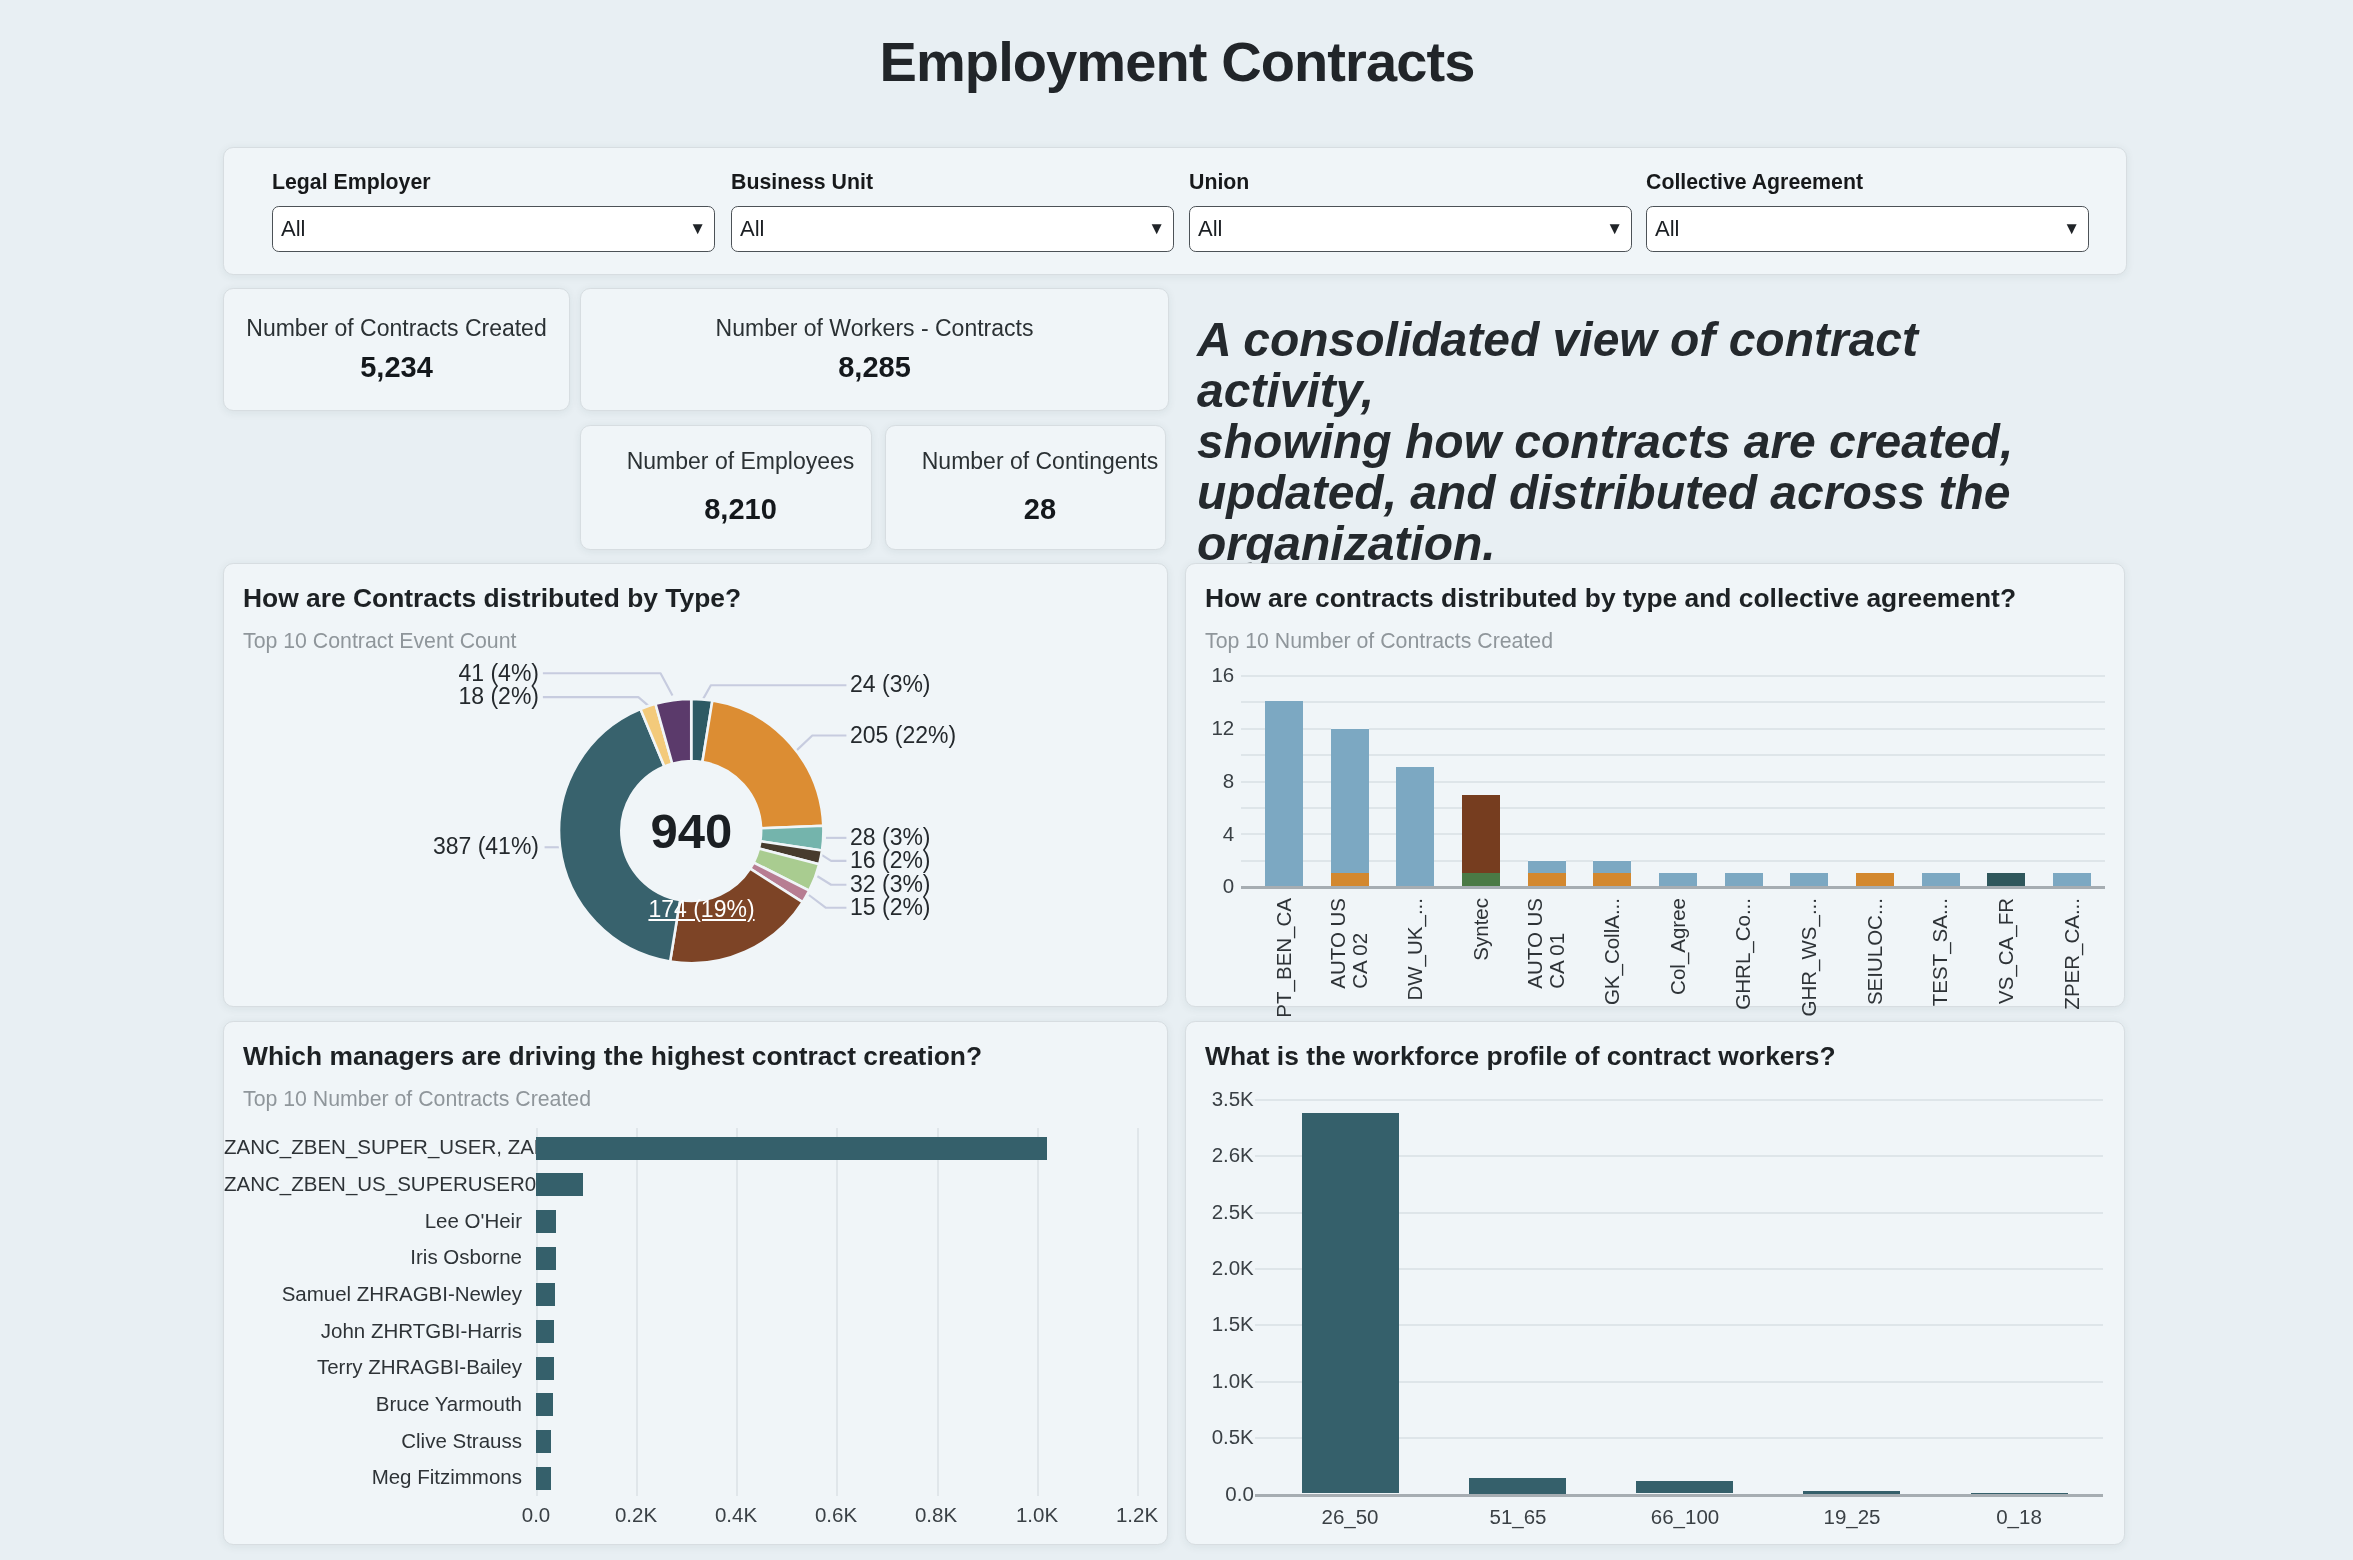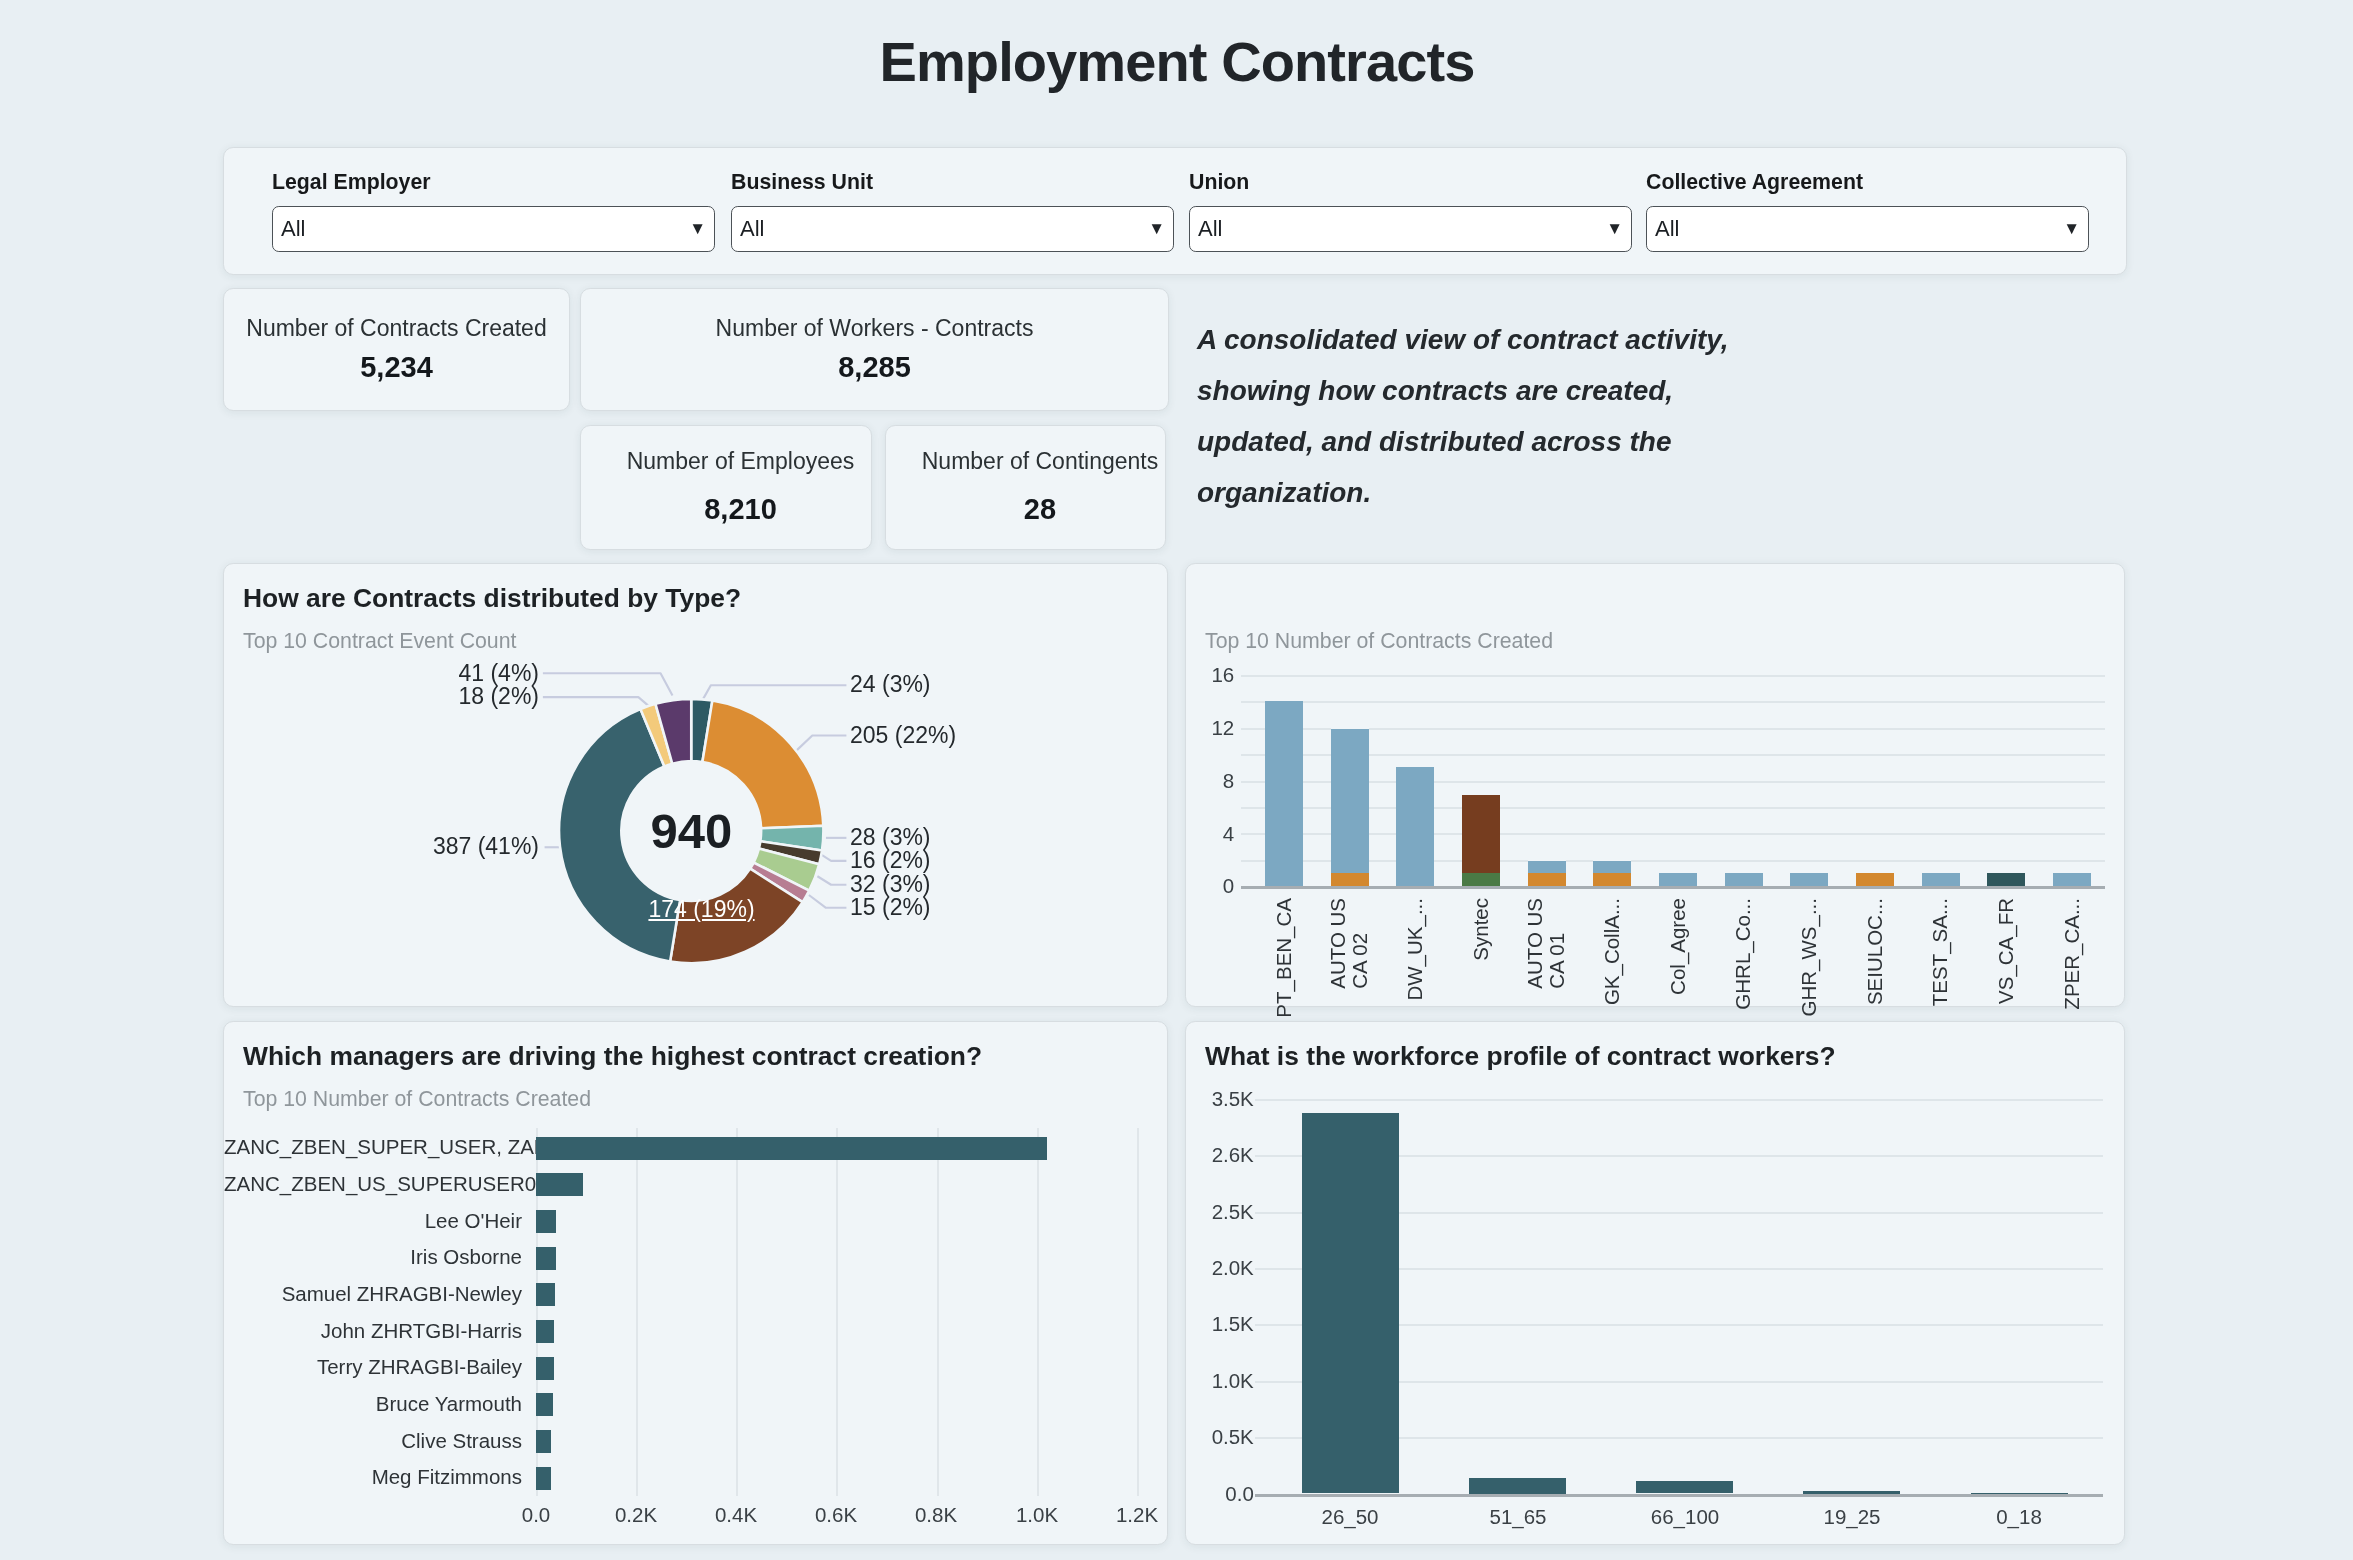--- a/index.html
+++ b/index.html
@@ -22,21 +22,21 @@
   .kpi{display:flex;flex-direction:column;justify-content:center;align-items:center;gap:8.5px;}
   .kpi-label{font-size:23px;color:#2b3134;}
   .kpi-value{font-size:29px;font-weight:700;color:#14181c;}
   .kpi-left{align-items:center;justify-content:flex-start;padding:22px 0 0 29px;gap:18px;box-sizing:border-box;}
   #kpi-0{left:223px;top:288px;width:345px;height:121px;}
   #kpi-1{left:580px;top:288px;width:587px;height:121px;}
   #kpi-2{left:223px;top:425px;width:345px;height:125px;}
   #kpi-3{left:580px;top:425px;width:292px;height:125px;}
   #kpi-4{left:885px;top:425px;width:281px;height:125px;}
   
-  .insight{position:absolute;left:1197px;top:314px;width:904px;font-size:28px;line-height:51px;
+  .insight{position:absolute;left:1197px;top:314px;width:904px;font-size:48px;line-height:51px;
         font-weight:700;font-style:italic;color:#24292d;white-space:pre-line;}
   
   .chart-title{position:absolute;left:19px;top:19px;font-size:26.4px;font-weight:700;color:#1d2124;}
   .chart-subtitle{position:absolute;left:19px;top:65px;font-size:21.3px;color:#8f969b;}
   #donut-card{left:223px;top:563px;width:943px;height:442px;}
   #stacked-card{left:1185px;top:563px;width:938px;height:442px;}
   #managers-card{left:223px;top:1021px;width:943px;height:522px;}
   #ages-card{left:1185px;top:1021px;width:938px;height:522px;}
   #donut-svg{position:absolute;left:0;top:0;width:943px;height:442px;}
   .donut-center{position:absolute;left:382px;top:239px;width:171px;text-align:center;
@@ -154,20 +154,21 @@
     <div id="co-3" class="co">16 (2%)</div>
     <div id="co-4" class="co">32 (3%)</div>
     <div id="co-5" class="co">15 (2%)</div>
     <div id="co-6" class="co">174 (19%)</div>
     <div id="co-7" class="co">387 (41%)</div>
     <div id="co-8" class="co">18 (2%)</div>
     <div id="co-9" class="co">41 (4%)</div>
   </div>
 
   <div id="stacked-card" class="card">
+    <div class="chart-title">How are contracts distributed by type and collective agreement?</div>
     <div class="chart-subtitle">Top 10 Number of Contracts Created</div>
     <div id="stacked-plot">
         <div class="gridline-h" style="left: 55px; width: 864px; top: 296px;"></div>
         <div class="gridline-h" style="left: 55px; width: 864px; top: 269px;"></div>
         <div class="gridline-h" style="left: 55px; width: 864px; top: 243px;"></div>
         <div class="gridline-h" style="left: 55px; width: 864px; top: 217px;"></div>
         <div class="gridline-h" style="left: 55px; width: 864px; top: 190px;"></div>
         <div class="gridline-h" style="left: 55px; width: 864px; top: 164px;"></div>
         <div class="gridline-h" style="left: 55px; width: 864px; top: 137px;"></div>
         <div class="gridline-h" style="left: 55px; width: 864px; top: 111px;"></div>

